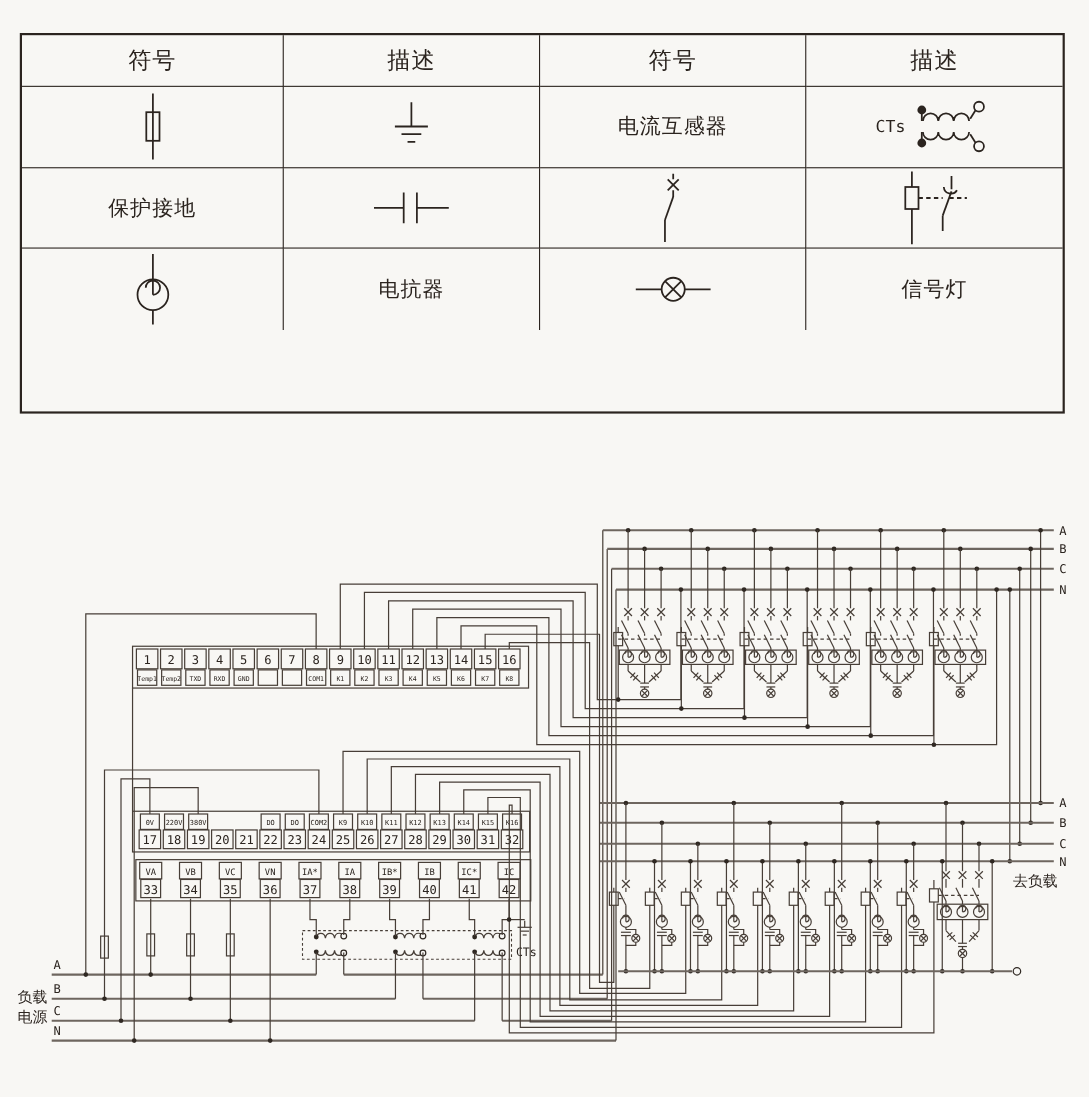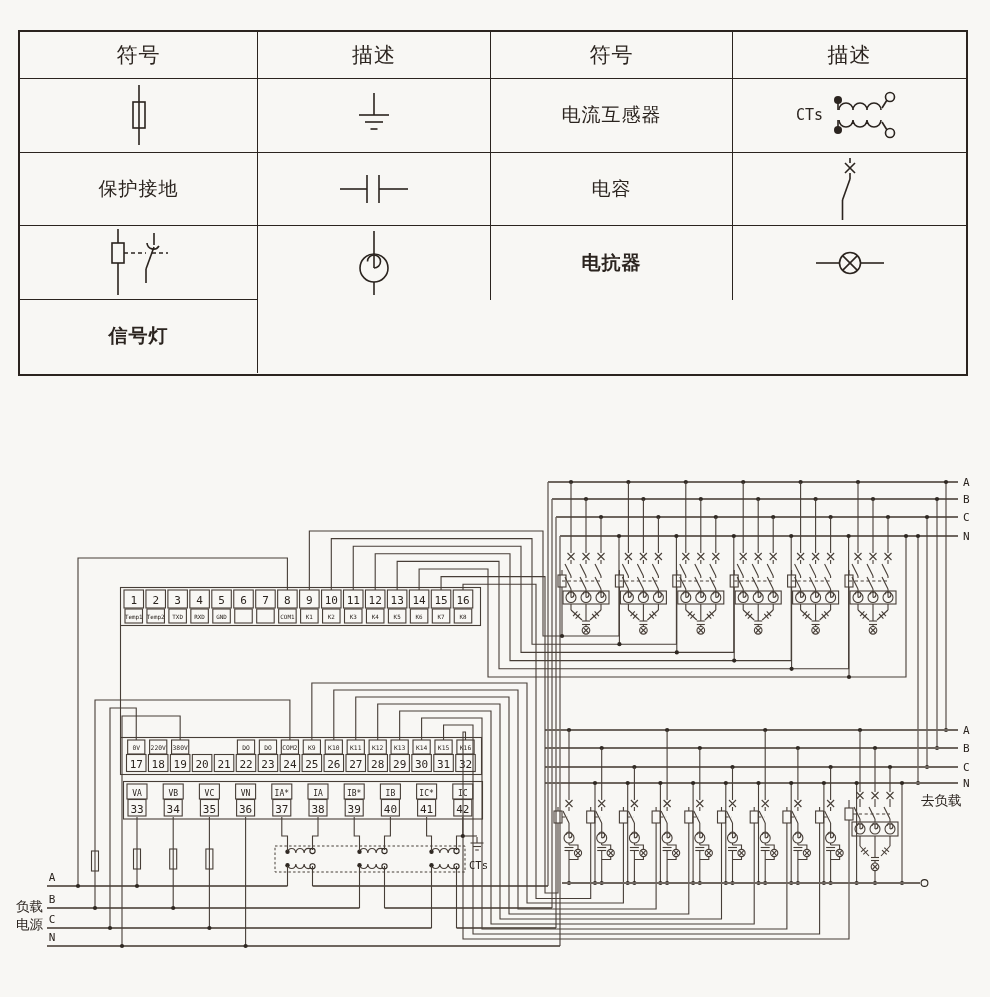--- a/index.html
+++ b/index.html
@@ -6,21 +6,21 @@
   body{width:990px;height:997px;background:#f8f7f4;font-family:"Liberation Sans",sans-serif;}
   .page{position:relative;width:990px;height:997px;background:#f8f7f4;overflow:hidden;}
   
   .legend{position:absolute;left:18px;top:30px;width:946px;height:342px;
     border:2px solid #2b241f;display:grid;
     grid-template-columns:238px 233px 242px 233px;
     grid-template-rows:47px 73.5px 73.5px 73.5px 73.5px;background:#f8f7f4;}
   .lcell{border-right:1px solid #2b241f;border-bottom:1px solid #2b241f;
     display:flex;align-items:center;justify-content:center;color:#2b241f;}
   .lcell:nth-child(4n){border-right:none;}
-  .lcell.lastrow{border-bottom:none;font-weight:bold;}
+  .lcell.lastrow{border-bottom:none;}
   .lhead{font-size:21px;letter-spacing:1px;}
   .ldesc{font-size:19px;letter-spacing:1px;}
   .licon svg{display:block;}
   .ct-wrap{display:flex;align-items:center;gap:2px;}
   .ct-label{font-family:"DejaVu Sans Mono",monospace;font-size:15px;color:#2b241f;}
   .legend svg line,.legend svg path,.legend svg rect,.legend svg circle{stroke:#2b241f;stroke-width:1.6;fill:none;}
   .legend svg .fill{fill:#2b241f;stroke:none;}
   .legend svg .dash{stroke-dasharray:4,3;}
   
   #diagram{position:absolute;left:0;top:0;}
@@ -80,21 +80,20 @@
     </div>
     <div class="lcell ldesc">保护接地</div>
     <div class="lcell licon">
       <svg width="80" height="44" viewBox="0 0 80 44">
           <line x1="6" y1="22" x2="33" y2="22"></line>
           <line x1="33" y1="8" x2="33" y2="36"></line>
           <line x1="45" y1="8" x2="45" y2="36"></line>
           <line x1="45" y1="22" x2="74" y2="22"></line>
         </svg>
     </div>
-    <div class="lcell ldesc">电容</div>
 
     <div class="lcell licon">
       <svg width="40" height="70" viewBox="0 0 40 70">
         <line x1="20" y1="4" x2="20" y2="9"></line>
         <line x1="15" y1="9" x2="25" y2="19"></line>
           <line x1="25" y1="9" x2="15" y2="19"></line>
         <line x1="20" y1="19" x2="20" y2="25"></line>
         <line x1="20" y1="25" x2="12.5" y2="46"></line>
         <line x1="12.5" y1="46" x2="12.5" y2="66"></line>
       </svg>

